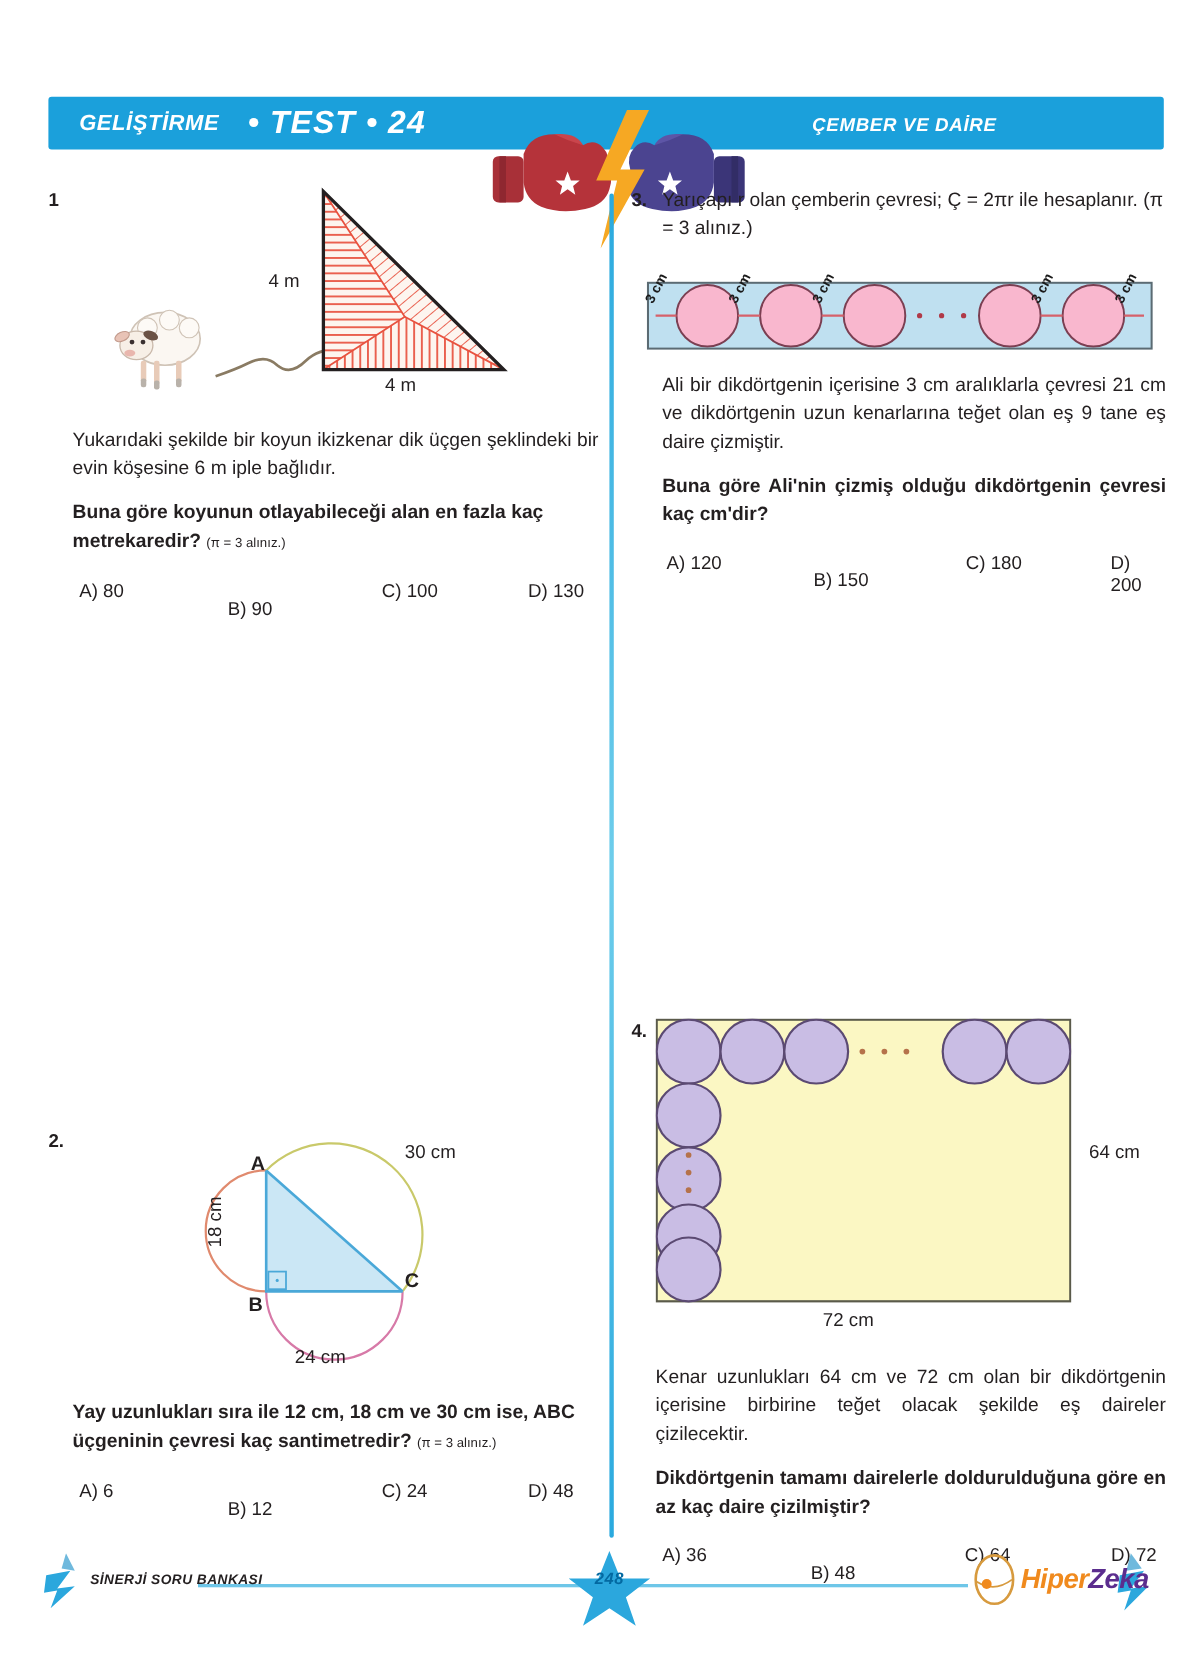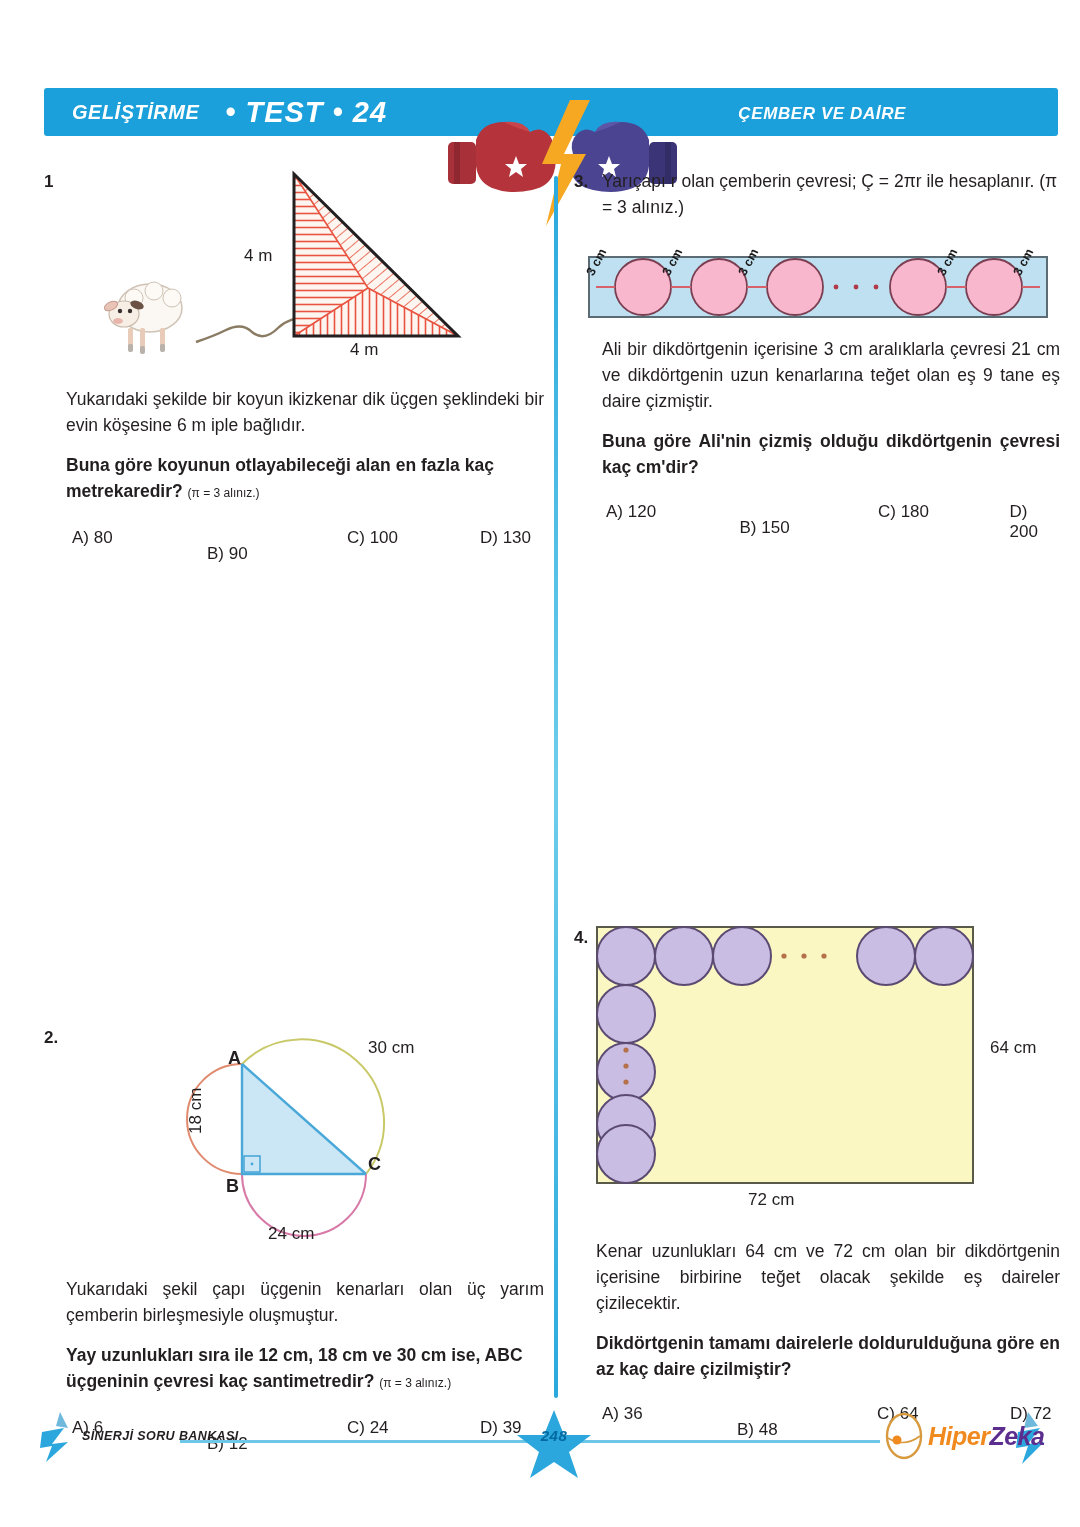--- a/index.html
+++ b/index.html
@@ -265,32 +265,31 @@
 
       <div class="q2-pt" style="left:178px; top:22px;">A</div>
       <div class="q2-pt" style="left:176px; top:150px;">B</div>
       <div class="q2-pt" style="left:318px; top:128px;">C</div>
 
       <div class="q2-vert" style="left:136px; top:108px;">18 cm</div>
       <div class="q2-lab" style="left:318px; top:12px;">30 cm</div>
       <div class="q2-lab" style="left:218px; top:198px;">24 cm</div>
     </div>
 
-    <div class="qtext just" style="margin-top:20px; padding-left:22px;">Yukarıdaki şekil çapı üçgenin kenarları olan üç yarım çemberin birleşmesiyle oluşmuştur.</div>
 
     <div class="qtext" style="margin-top:14px; padding-left:22px;">
       <b>Yay uzunlukları sıra ile 12 cm, 18 cm ve 30 cm ise, ABC üçgeninin çevresi kaç santimetredir?</b>
       <span class="small-note">(π = 3 alınız.)</span>
     </div>
 
     <div class="options" style="padding-left:28px;">
       <span class="opt-a">A) 6</span>
       <span class="opt-b">B) 12</span>
       <span class="opt-c">C) 24</span>
-      <span>D) 39</span>
+      <span>D) 48</span>
     </div>
   </div>
 </div>
 
 <div class="col-right">
 
   <div style="position:relative;">
     <div class="qnum" style="left:0; top:4px;">3.</div>
 
     <div class="qtext" style="padding-left:28px;">Yarıçapı r olan çemberin çevresi; Ç = 2πr ile hesaplanır. (π = 3 alınız.)</div>

